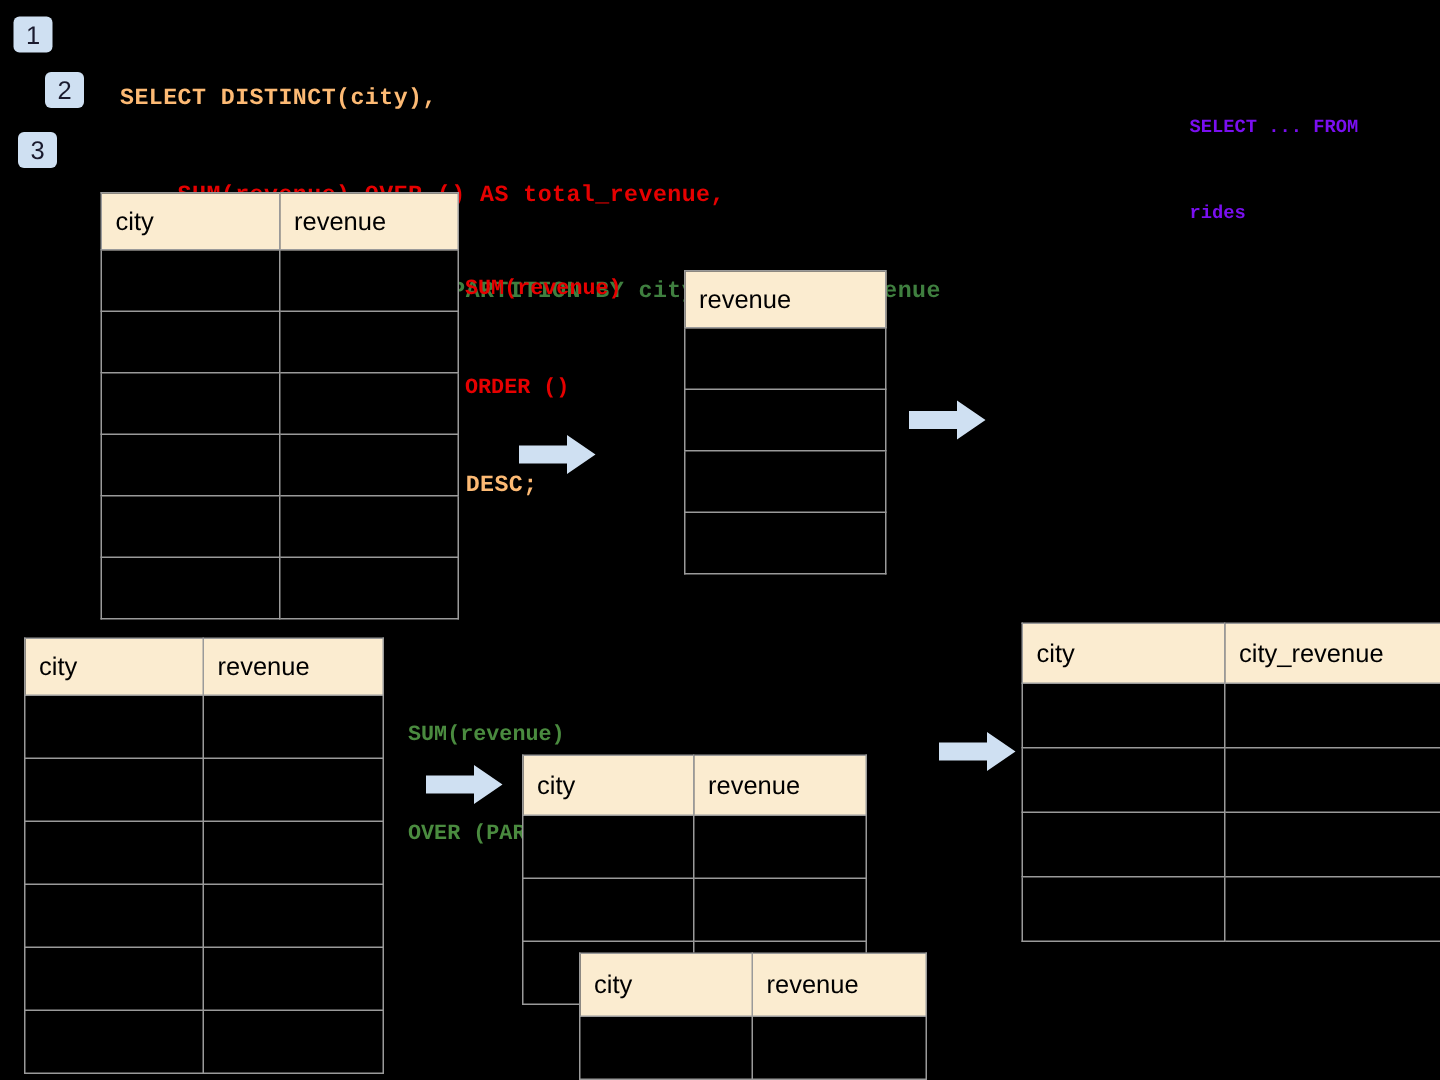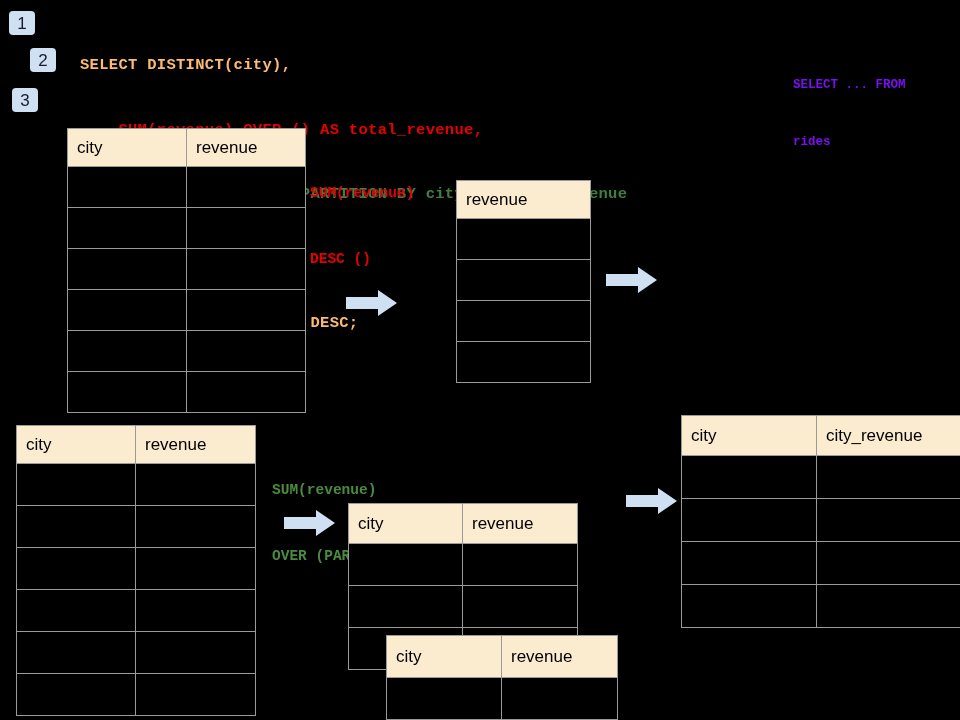--- a/index.html
+++ b/index.html
@@ -119,21 +119,21 @@
     <div class="sql-line c-purple">  ORDER by city_revenue DESC;</div>
   </div>
 
   <div class="side-note" style="left:749px; top:38px;margin-left:44px;">
     <div>SELECT ... FROM</div>
     <div>rides</div>
   </div>
 
   <div class="annot red" style="left:310px; top:138px;">
     <div>SUM(revenue)</div>
-    <div>DESC ()</div>
+    <div>ORDER ()</div>
   </div>
 
   <div class="annot green" style="left:272px; top:435px;">
     <div>SUM(revenue)</div>
     <div>OVER (PARTITION</div>
   </div>
 
   <table class="tbl" style="left:67px; top:128px; width:238px;">
     <tbody>
         <tr>

